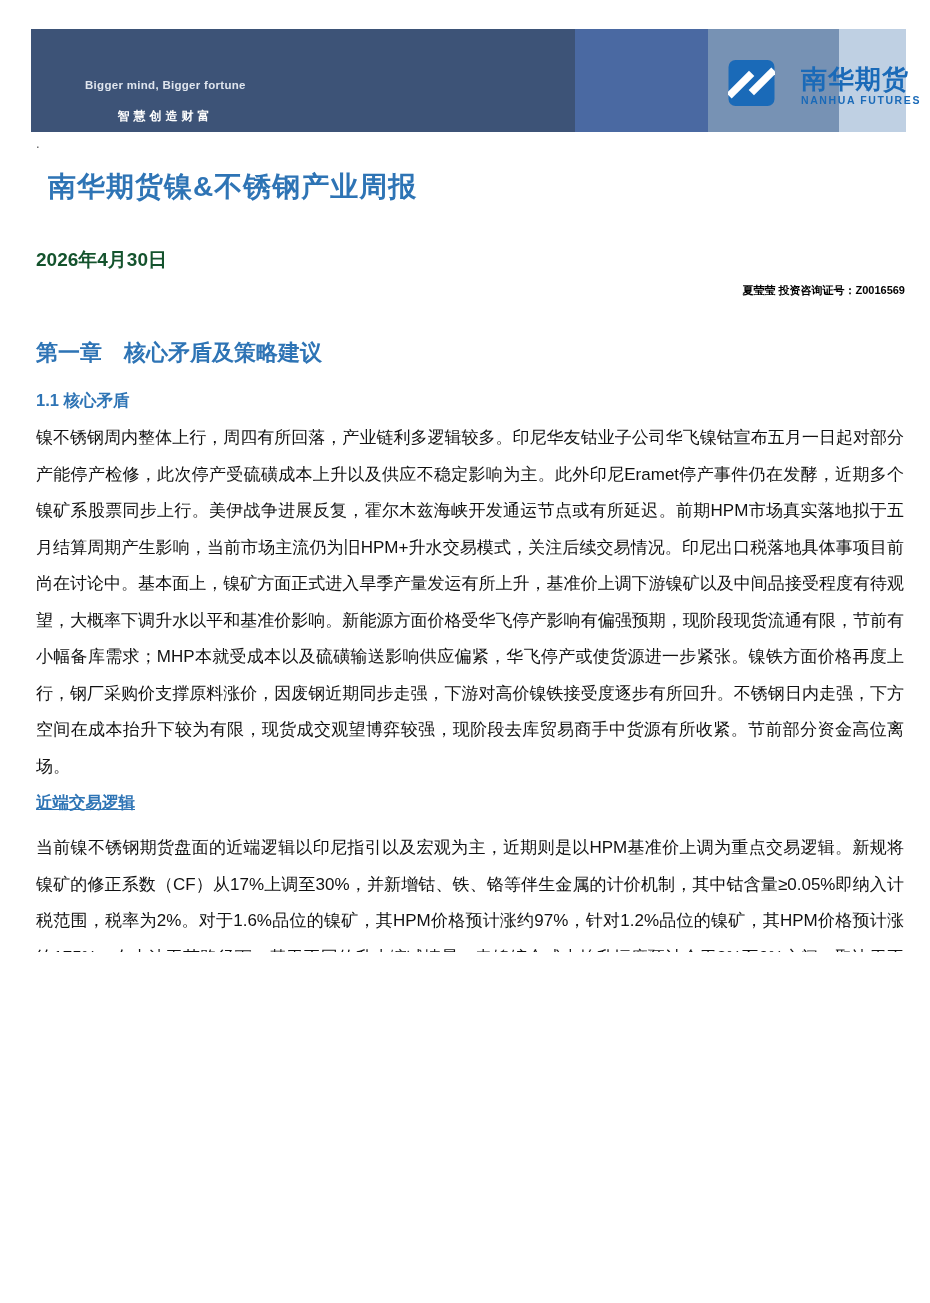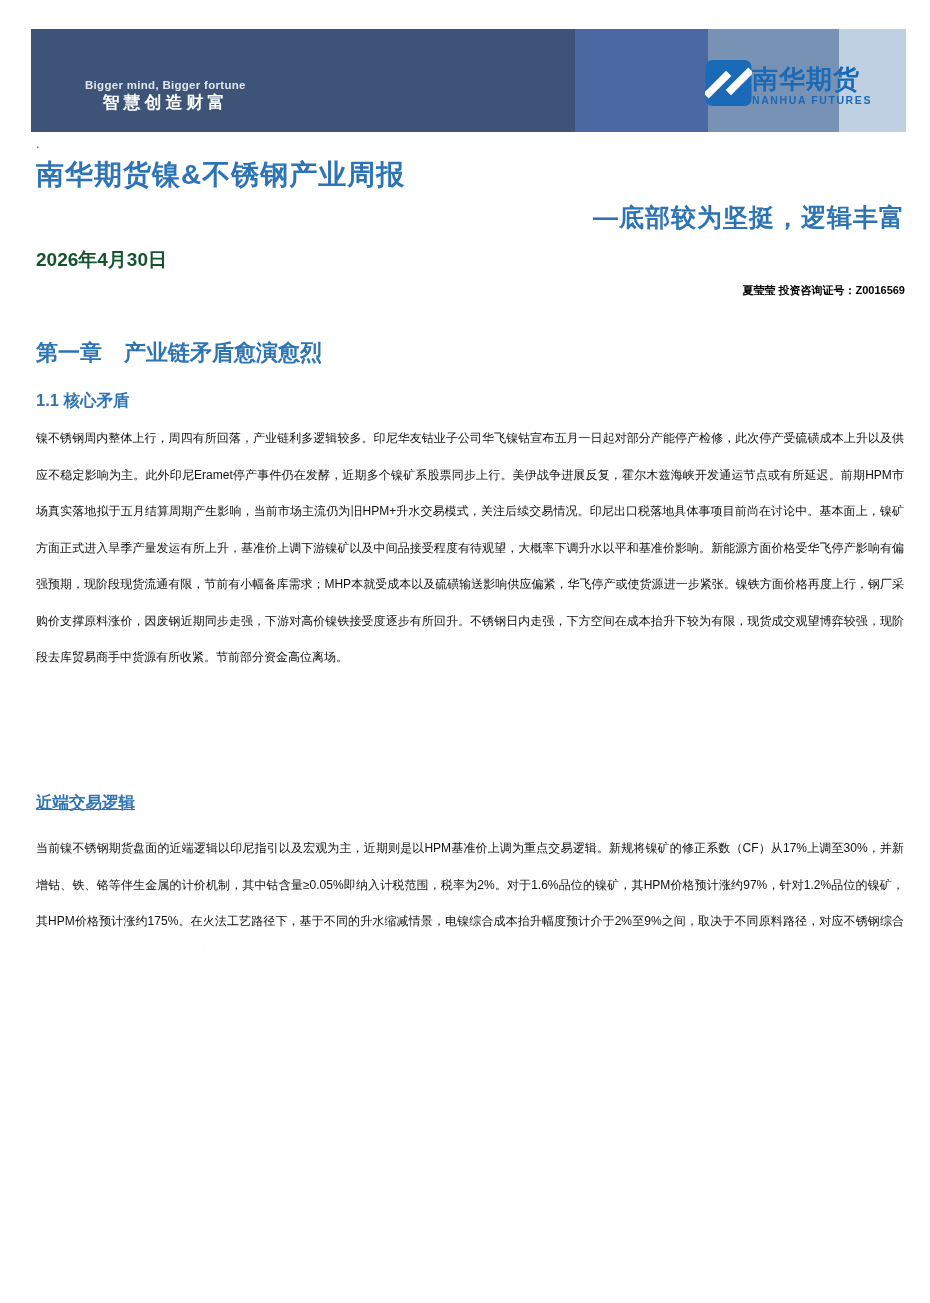--- a/index.html
+++ b/index.html
@@ -28,33 +28,33 @@
   .tagline { position: absolute; left: 54px; top: 49px; text-align: center; }
   .tagline-en {
     color: #dfe5ee;
     font-size: 11.5px;
     font-weight: 600;
     letter-spacing: 0.3px;
     line-height: 15px;
   }
   .tagline-zh {
     color: #ffffff;
-    font-size: 17px;
+    font-size: 12px;
     font-weight: 700;
     letter-spacing: 4px;
     line-height: 19px;
-    margin-top: 0;
+    margin-top: 14px;
   }
 
   .logo {
     position: absolute;
-    left: 674px; top: 31px;
+    left: 697px; top: 31px;
     display: flex;
     align-items: flex-end;
-    gap: 0;
+    gap: 26px;
   }
   .logo-mark { width: 47px; height: 46px; display: block; }
   .logo-text { padding-top: 5px; }
   .logo-zh {
     color: #1A6AB8;
     font-size: 26px;
     font-weight: 800;
     line-height: 26px;
     letter-spacing: 1px;
     white-space: nowrap;
@@ -73,21 +73,21 @@
     position: absolute;
     left: 36px; top: 136px;
     font-size: 13px;
     color: #555555;
   }
 
   
   .report-title {
     position: absolute;
     left: 36px; top: 156px;
-    margin: 0;
+    margin: 12px;
     color: #2E74B5;
     font-size: 28px;
     font-weight: 800;
     letter-spacing: 1px;
     white-space: nowrap;
   }
   .report-subtitle {
     position: absolute;
     right: 25px; top: 201px;
     color: #2E74B5;
@@ -143,21 +143,21 @@
     text-decoration: underline;
   }
 
   
   .body-para {
     position: absolute;
     left: 36px;
     width: 868px;
     margin: 0;
     color: #111111;
-    font-size: 12px;
+    font-size: 17px;
     line-height: 36.5px;
     text-align: justify;
     text-justify: inter-ideograph;
     word-break: break-all;
   }
   .para-core  { top: 420px; }
   .para-logic { top: 830px; }
 </style>
 </head>
 <body>
@@ -186,27 +186,26 @@
       <div class="logo-text">
         <div class="logo-zh">南华期货</div>
         <div class="logo-en">NANHUA FUTURES</div>
       </div>
     </div>
   </header>
 
   <div class="stray-dot">.</div>
 
   <h1 class="report-title">南华期货镍&amp;不锈钢产业周报</h1>
-  <div class="report-subtitle">—底部较为坚挺，逻辑丰富</div>
   <div class="report-date">2026年4月30日</div>
 
   <div class="analyst">
     <div>夏莹莹 投资咨询证号：Z0016569</div>
   </div>
 
-  <h2 class="chapter-heading">第一章　产业链矛盾愈演愈烈</h2>
+  <h2 class="chapter-heading">第一章　核心矛盾及策略建议</h2>
   <h3 class="section-heading">1.1 核心矛盾</h3>
   <p class="body-para para-core">镍不锈钢周内整体上行，周四有所回落，产业链利多逻辑较多。印尼华友钴业子公司华飞镍钴宣布五月一日起对部分产能停产检修，此次停产受硫磺成本上升以及供应不稳定影响为主。此外印尼Eramet停产事件仍在发酵，近期多个镍矿系股票同步上行。美伊战争进展反复，霍尔木兹海峡开发通运节点或有所延迟。前期HPM市场真实落地拟于五月结算周期产生影响，当前市场主流仍为旧HPM+升水交易模式，关注后续交易情况。印尼出口税落地具体事项目前尚在讨论中。基本面上，镍矿方面正式进入旱季产量发运有所上升，基准价上调下游镍矿以及中间品接受程度有待观望，大概率下调升水以平和基准价影响。新能源方面价格受华飞停产影响有偏强预期，现阶段现货流通有限，节前有小幅备库需求；MHP本就受成本以及硫磺输送影响供应偏紧，华飞停产或使货源进一步紧张。镍铁方面价格再度上行，钢厂采购价支撑原料涨价，因废钢近期同步走强，下游对高价镍铁接受度逐步有所回升。不锈钢日内走强，下方空间在成本抬升下较为有限，现货成交观望博弈较强，现阶段去库贸易商手中货源有所收紧。节前部分资金高位离场。</p>
 
   <h3 class="sub-heading">近端交易逻辑</h3>
   <p class="body-para para-logic">当前镍不锈钢期货盘面的近端逻辑以印尼指引以及宏观为主，近期则是以HPM基准价上调为重点交易逻辑。新规将镍矿的修正系数（CF）从17%上调至30%，并新增钴、铁、铬等伴生金属的计价机制，其中钴含量≥0.05%即纳入计税范围，税率为2%。对于1.6%品位的镍矿，其HPM价格预计涨约97%，针对1.2%品位的镍矿，其HPM价格预计涨约175%。在火法工艺路径下，基于不同的升水缩减情景，电镍综合成本抬升幅度预计介于2%至9%之间，取决于不同原料路径，对应不锈钢综合成本抬升幅度或介于3%至15%之间；其中，税端对电镍成本的抬升贡献在2%左右。此外Eramet停产将进一步加深市场对配额紧张的恐慌情绪，印尼华飞项目以及WBN镍矿均宣布五月一日起停产检修，配额不足影响再度浮出水面；目前仍存在出口税悬而未决压缩下行空间。宏观层面近期美伊战争不断发酵，美元指数频繁扰动金属大盘，且战争周期美联储降息预期不断降温，宏观层面力度同样有效。此外印尼方面从多维度对镍系产业链进行了更加严苛的把控，从RKAB缩紧到目前针对青山的一系列监管处罚，产业链矛盾愈演愈烈，短期关注配额发放以及罚款走势，中长期关注中资项目股份调整应对预期。近期印尼APNI有关下半年配额补充声明使得产业链对整年度镍矿短缺担忧得到缓解，补充叙事还有待发酵，镍产业链底部成本或再度抬升。镍矿以及镍铁支撑周内均呈现上行趋势。镍铁方面整</p>
 
 </div>
 
 </body></html>

